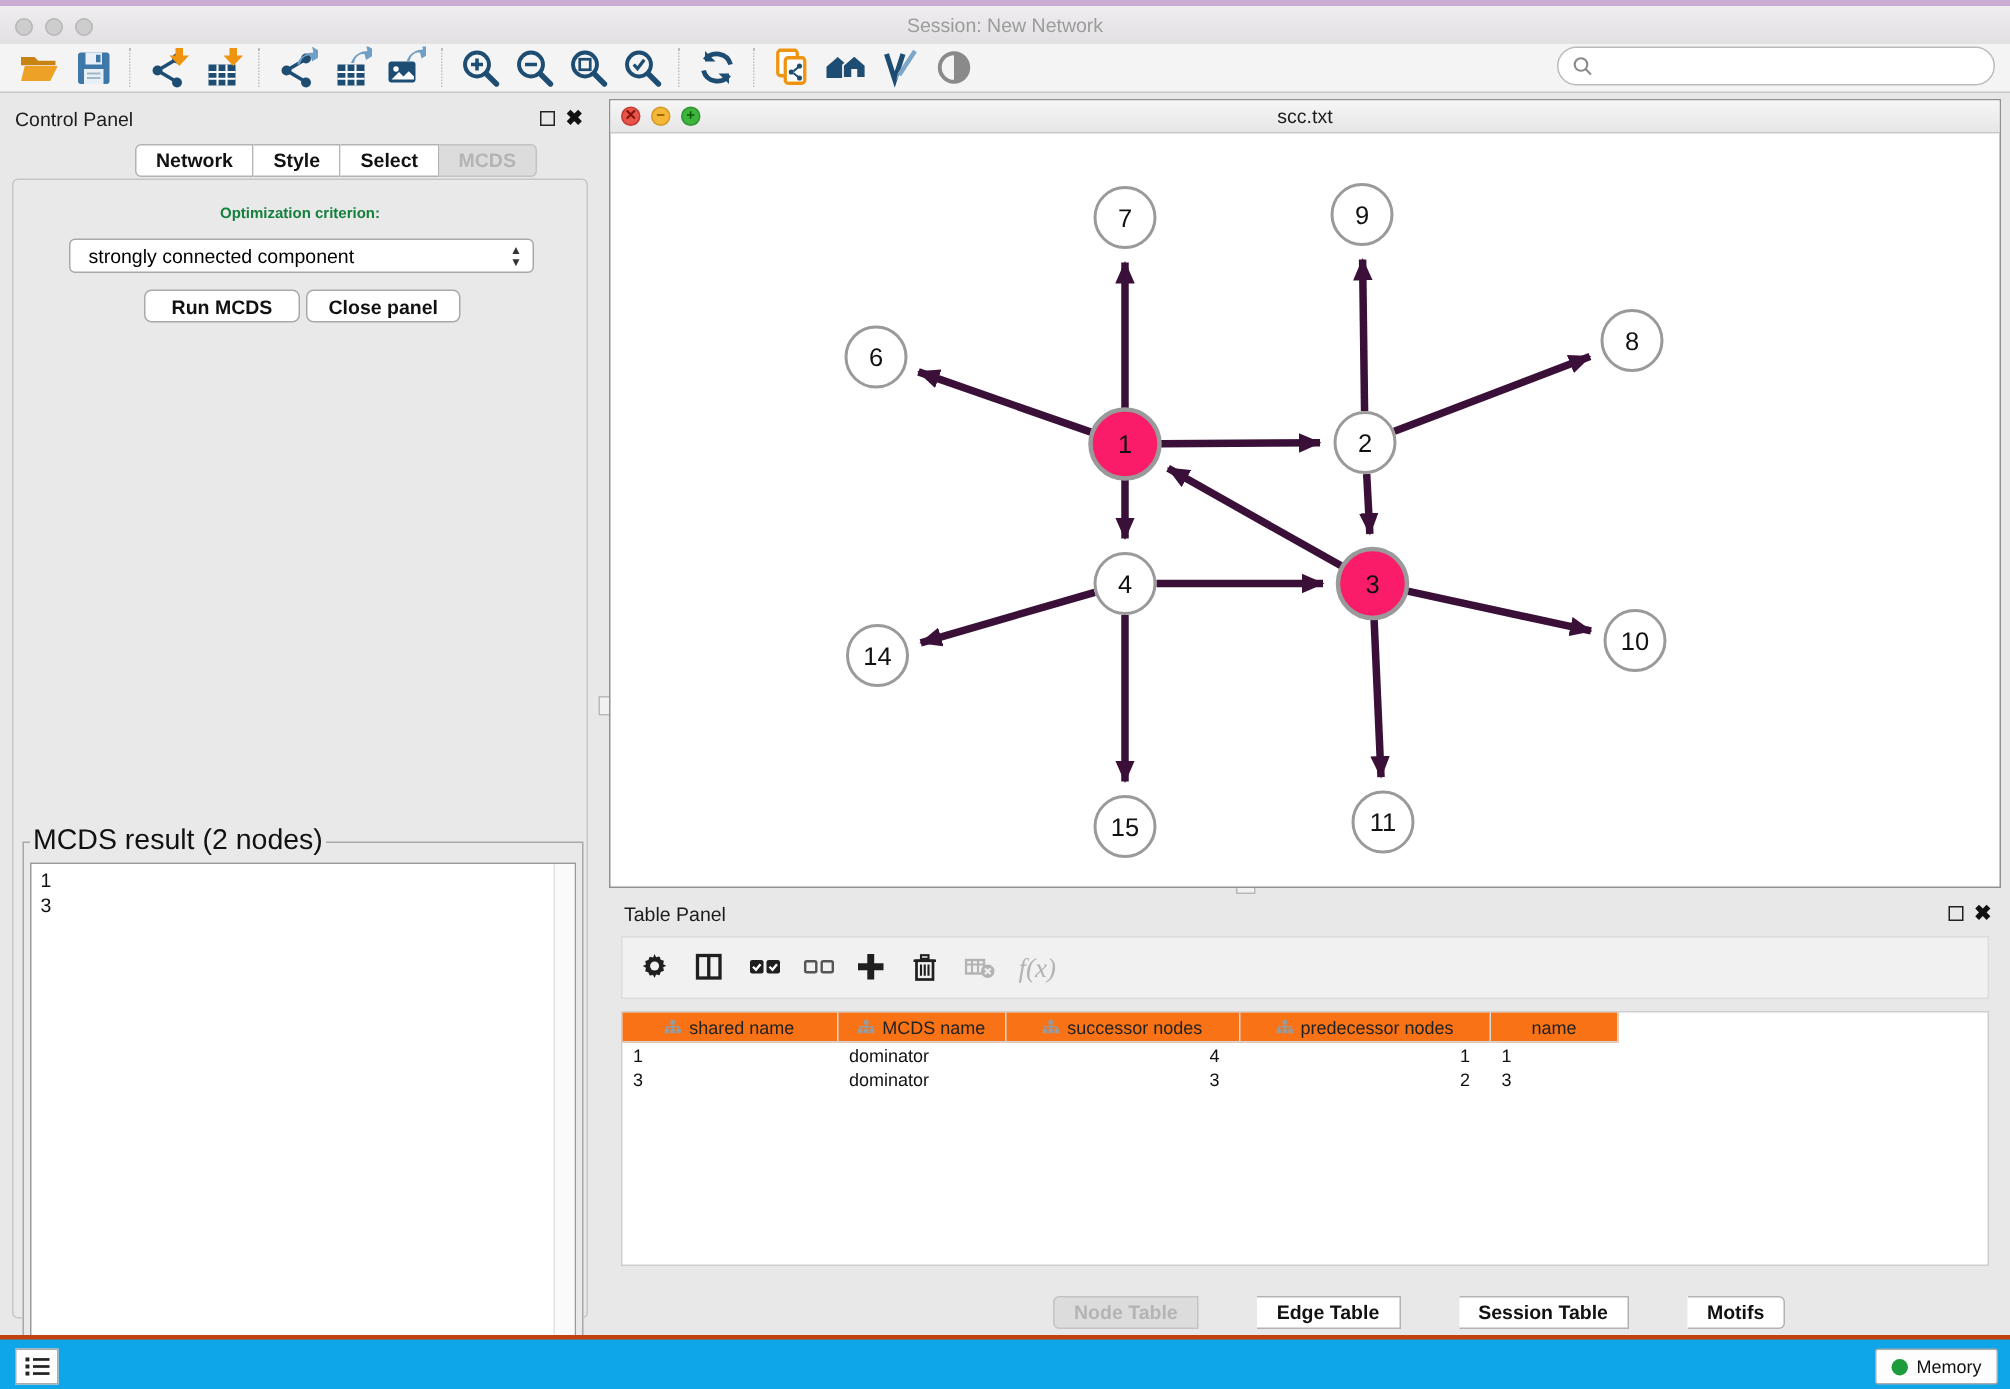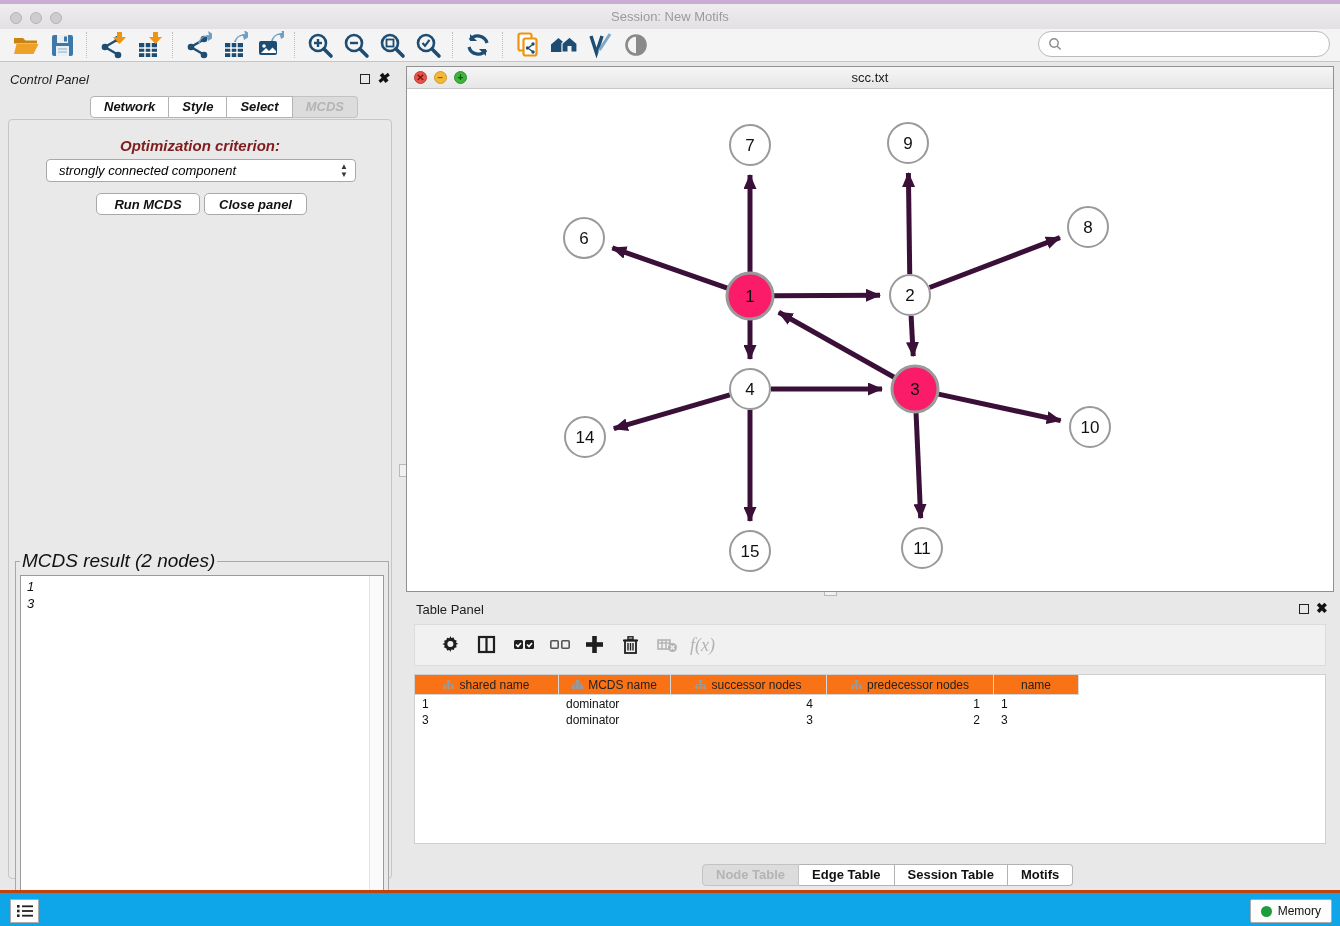--- a/index.html
+++ b/index.html
@@ -11,75 +11,75 @@
   #titlebar{left:0;top:4px;width:1340px;height:25px;background:linear-gradient(#efedef,#e2e0e2);border-bottom:1px solid #c2c2c2;}
   #titlebar .title{position:absolute;left:0;right:0;top:5px;text-align:center;font-size:13px;color:#9b9b9b;}
   .tl-dot{position:absolute;top:8px;width:12px;height:12px;border-radius:50%;background:#cdcdcd;border:1px solid #b6b6b6;box-sizing:border-box;}
   #toolbar{left:0;top:29px;width:1340px;height:33px;background:#f4f4f4;border-bottom:1px solid #c6c6c6;display:flex;align-items:center;padding-left:8px;box-sizing:border-box;}
   .tb-btn{width:36px;height:30px;display:flex;align-items:center;justify-content:center;flex:0 0 auto;}
   .tb-sep{width:1px;height:26px;margin:0 6px;flex:0 0 auto;border-left:1px dotted #bdbdbd;}
   #search-box{position:absolute;left:1038px;top:31px;width:292px;height:26px;background:#fff;border:1px solid #bbb;border-radius:13px;display:flex;align-items:center;padding-left:9px;box-sizing:border-box;}
   #search-box svg{flex:0 0 auto;}
   #search-input{border:none;outline:none;background:transparent;font-size:13px;width:250px;margin-left:4px;}
   
-  #control-panel{left:0;top:62px;width:400px;height:828px;font-style:italic;}
+  #control-panel{left:0;top:62px;width:400px;height:828px;}
   .panel-head{position:absolute;left:0;top:8px;width:100%;height:20px;}
   .panel-head .ptitle{position:absolute;left:10px;top:2px;font-size:13px;color:#1c1c1c;}
   .float-ico{width:10px;height:10px;border:1.5px solid #222;box-sizing:border-box;display:inline-block;}
   .close-ico{font-size:14px;font-weight:bold;color:#111;line-height:10px;}
   #cp-tabs{position:absolute;left:78px;top:34px;display:flex;}
   .seg-tab{height:20px;line-height:20px;padding:0 13px;font-size:13px;font-weight:600;background:#fff;border:1px solid #b3b3b3;border-left:none;color:#111;}
   .seg-tab:first-child{border-left:1px solid #b3b3b3;border-radius:4px 0 0 4px;margin-left:12px;}
   .seg-tab:last-child{border-radius:0 4px 4px 0;}
   .seg-tab.selected{background:#dcdcdc;color:#b4b4b4;border-color:#c3c3c3;}
   #cp-body{position:absolute;left:8px;top:57px;width:384px;height:760px;background:#e9e9e9;border:1px solid #c6c6c6;border-radius:4px;box-sizing:border-box;}
-  #opt-label{position:absolute;left:0;width:100%;top:17px;text-align:center;font-size:15px;font-weight:600;color:#7f1d1d;}
+  #opt-label{position:absolute;left:0;width:100%;top:17px;text-align:center;font-size:10px;font-weight:600;color:#15803d;}
   #criterion-select{position:absolute;left:37px;top:39px;width:310px;height:23px;background:#fff;border:1px solid #a9a9a9;border-radius:4px;box-sizing:border-box;display:flex;align-items:center;font-size:13px;padding-left:12px;}
   #criterion-select .stepper{position:absolute;right:7px;top:3px;font-size:8px;line-height:8px;color:#333;text-align:center;}
   .mac-btn{position:absolute;height:22px;background:#fff;border:1px solid #a9a9a9;border-radius:5px;font-size:13px;font-weight:600;color:#111;display:flex;align-items:center;justify-content:center;box-sizing:border-box;}
   #mcds-result{position:absolute;left:6px;top:430px;width:372px;height:375px;border:1px solid #a8a8a8;margin:0;padding:0;background:#e9e9e9;}
   #mcds-result legend{font-size:19px;color:#111;margin-left:4px;padding:0 2px;}
   #result-area{position:absolute;left:4px;top:3px;right:4px;bottom:5px;background:#fff;border:1px solid #9a9a9a;}
   #result-text{position:absolute;left:6px;top:2px;font-size:13px;color:#111;line-height:17px;white-space:pre-line;}
   #result-scroll{position:absolute;right:0;top:0;width:13px;bottom:0;background:#fafafa;border-left:1px solid #e3e3e3;}
   
   #net-window{left:406px;top:66px;width:928px;height:526px;background:#fff;border:1px solid #919191;box-sizing:border-box;}
   #net-titlebar{position:absolute;left:0;top:0;width:100%;height:22px;background:linear-gradient(#f6f6f6,#e6e6e6);border-bottom:1px solid #c9c9c9;box-sizing:border-box;}
   #net-titlebar .title{position:absolute;left:0;right:0;top:3px;text-align:center;font-size:13px;color:#1a1a1a;}
   .mac-dot{position:absolute;top:4px;width:13px;height:13px;border-radius:50%;box-sizing:border-box;font-size:10px;font-weight:bold;text-align:center;line-height:12px;}
   #graph-svg{position:absolute;left:0;top:22px;}
   .splitter-handle{background:#f1f1f1;border:1px solid #b9b9b9;box-sizing:border-box;}
   
   #table-panel{left:406px;top:596px;width:928px;height:294px;}
   #tp-toolbar{position:absolute;left:8px;top:28px;width:912px;height:42px;background:#f1f1f1;border:1px solid #dcdcdc;box-sizing:border-box;display:flex;align-items:center;padding-left:12px;}
-  .tpt-btn{width:36px;height:30px;display:flex;align-items:center;justify-content:flex-end;flex:0 0 auto;}
+  .tpt-btn{width:36px;height:30px;display:flex;align-items:center;justify-content:flex-start;flex:0 0 auto;}
   #tp-table{position:absolute;left:8px;top:78px;width:912px;height:170px;background:#fff;border:1px solid #cfcfcf;box-sizing:border-box;}
   #tp-header{position:absolute;left:0;top:0;height:19px;display:flex;background:#f97316;border-bottom:1px solid #d4d4d4;}
   .th-cell{height:19px;border-right:1px solid #d8d8d8;box-sizing:border-box;display:flex;align-items:center;justify-content:center;font-size:12px;color:#222;gap:5px;}
   .tree-ico{width:11px;height:9px;flex:0 0 auto;}
   .tbody-row{position:absolute;left:0;height:16px;width:100%;}
   .td-cell{position:absolute;top:0;height:16px;font-size:12px;color:#111;line-height:16px;box-sizing:border-box;}
-  #tp-tabs{position:absolute;left:284px;top:268px;display:flex;}
+  #tp-tabs{position:absolute;left:284px;top:268px;display:flex;gap:39px;}
   
   #statusbar{left:0;top:890px;width:1340px;height:33px;background:#0ea5e9;border-top:3px solid #c2410c;}
   #list-btn{position:absolute;left:10px;top:6px;width:29px;height:24px;background:#fdfdfd;border:1px solid #ababab;display:flex;align-items:center;justify-content:center;box-sizing:border-box;}
   #memory-btn{position:absolute;right:8px;top:6px;height:24px;background:#fdfdfd;border:1px solid #ababab;border-radius:2px;display:flex;align-items:center;padding:0 10px;gap:6px;font-size:12px;color:#111;box-sizing:border-box;}
   #memory-dot{width:11px;height:11px;border-radius:50%;background:#1e9b3c;}
 </style>
 </head>
 <body>
 
 <div class="abs" id="desktop-top"></div>
 <div class="abs" id="desktop-bottom"></div>
 
 <div class="abs" id="titlebar">
   <span class="tl-dot" style="left:10px"></span>
   <span class="tl-dot" style="left:30px"></span>
   <span class="tl-dot" style="left:50px"></span>
-  <div class="title">Session: New Motifs</div>
+  <div class="title">Session: New Network</div>
 </div>
 
 <div class="abs" id="toolbar">
     <div class="tb-btn">
       <svg width="28" height="28" viewBox="0 0 28 28">
         <path d="M2 7h9l2.5 2.5H25v3H2z" fill="#c98312"></path>
         <path d="M4.5 13h22l-5 10H2z" fill="#eda126"></path>
       </svg>
     </div>
     <div class="tb-btn">

